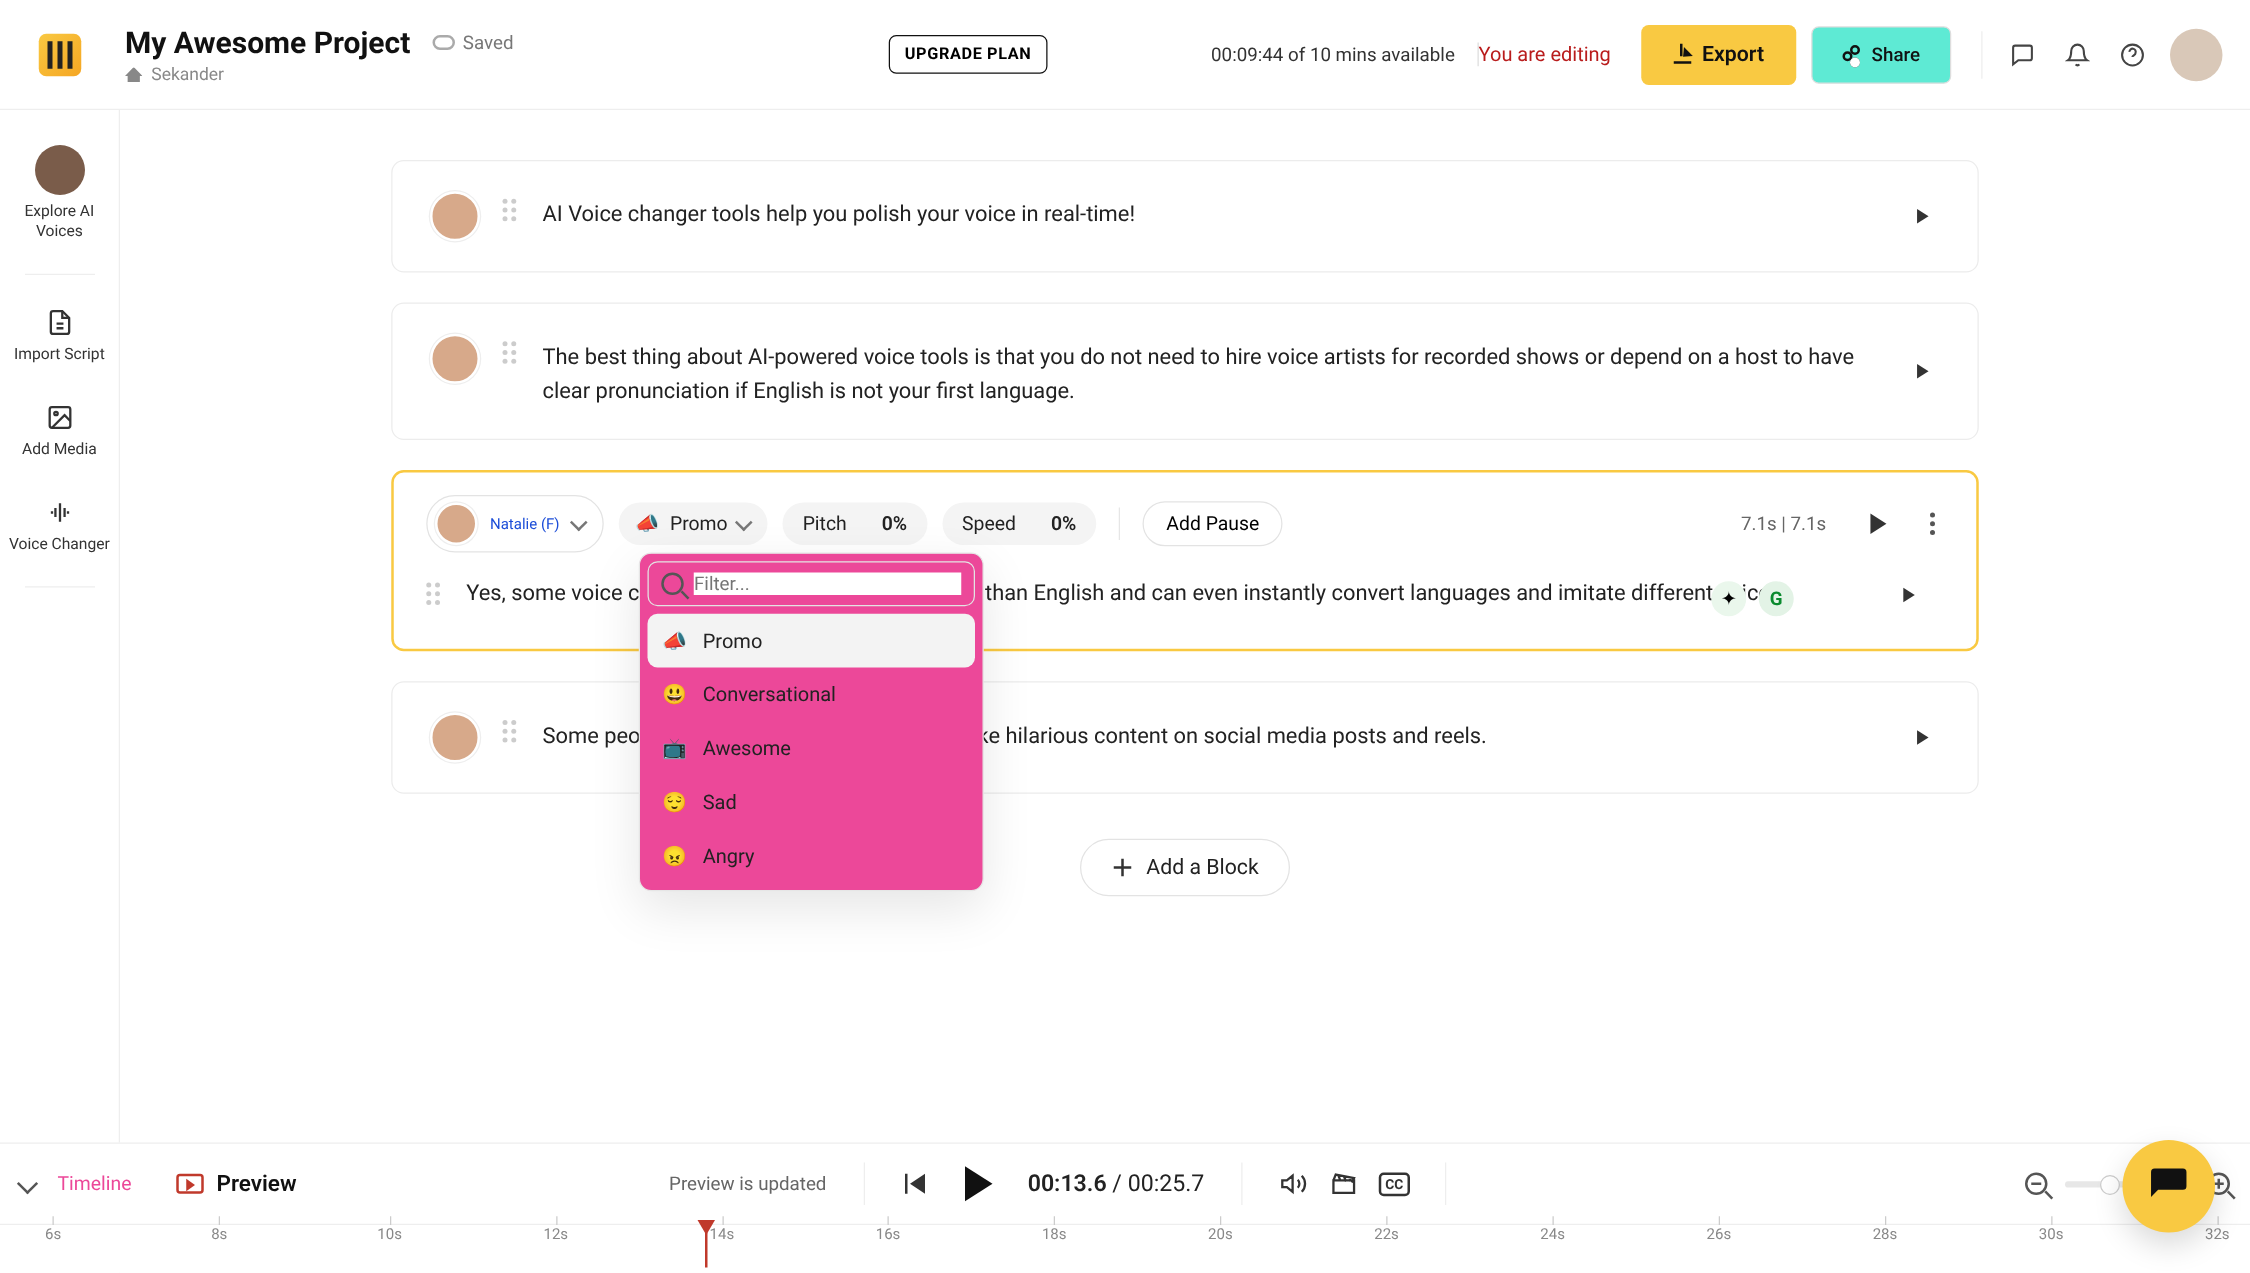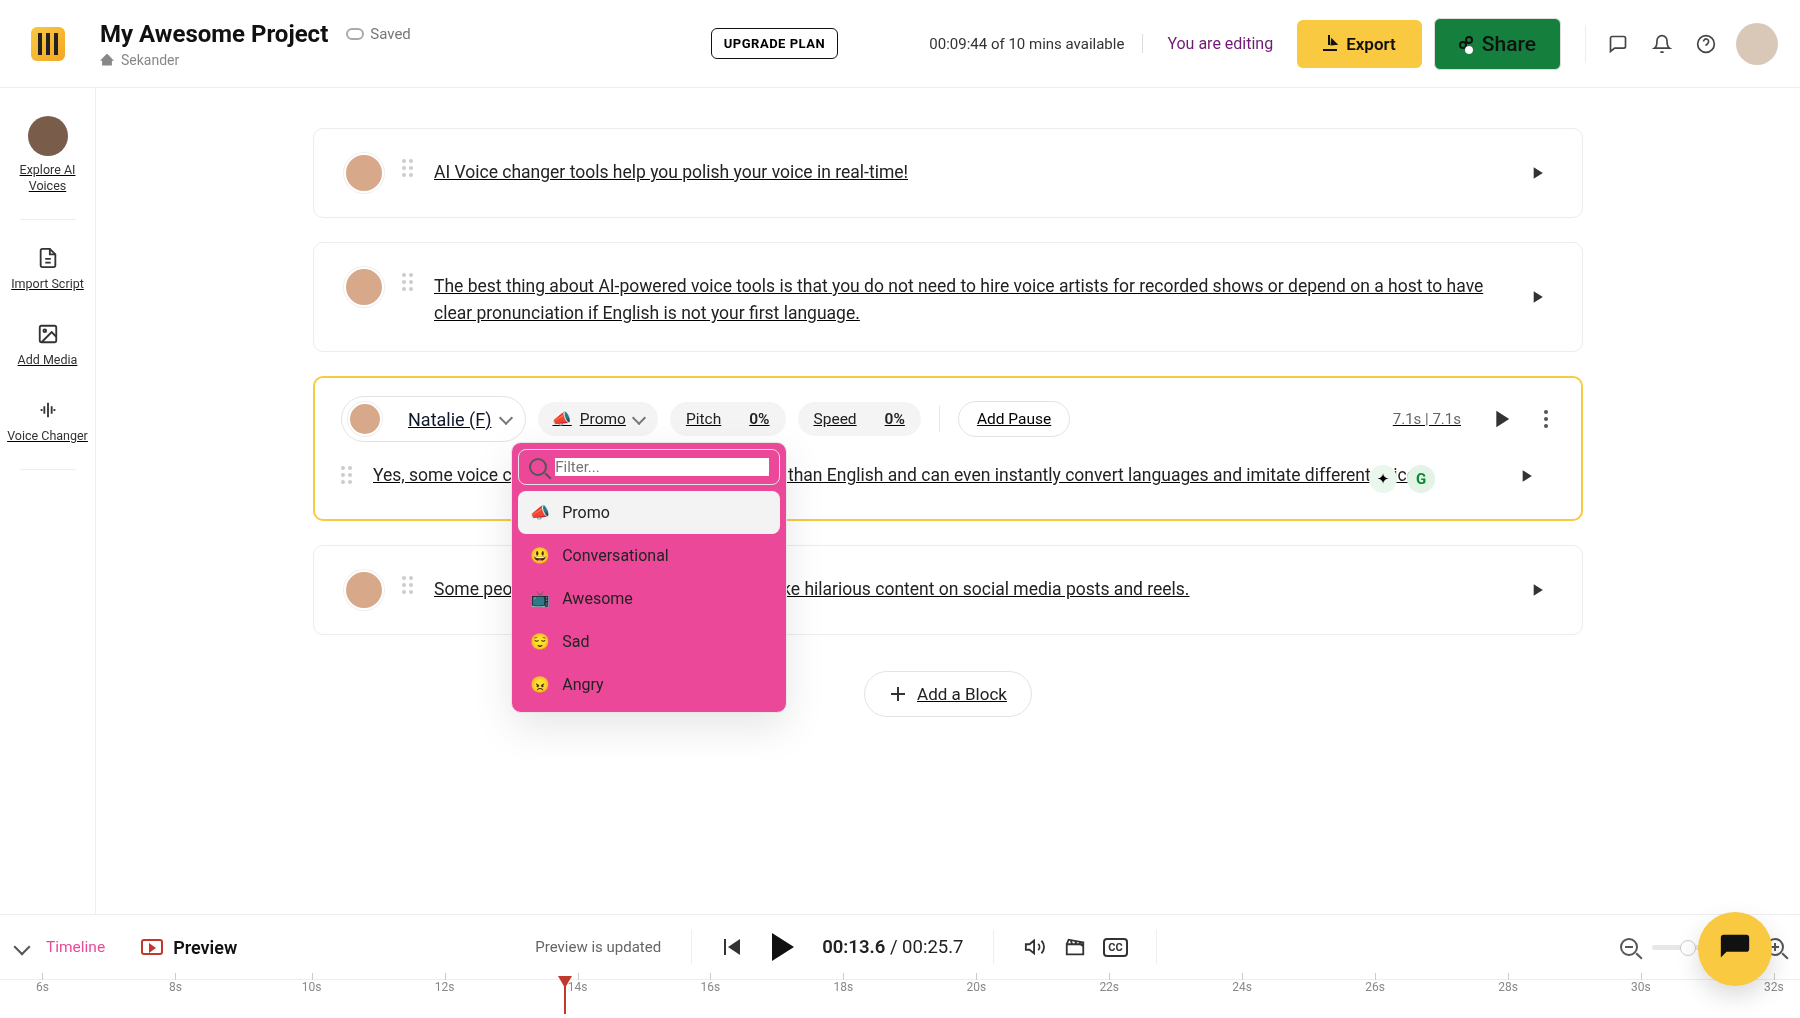--- a/index.html
+++ b/index.html
@@ -11,35 +11,35 @@
 .title-area { display:flex; flex-direction:column; margin-left: 4px; flex: 0 0 auto; text-align: center; }
 .title-row { display:flex; align-items:center; gap:18px; }
 .title { font-size:24px; font-weight:700; color:#111; }
 .saved-wrap { display:flex; align-items:center; gap:6px; color:#777; font-size:15px; }
 .cloud-icon { width:18px; height:12px; border:2px solid #aaa; border-radius:10px; position:relative; }
 .crumb-row { display:flex; align-items:center; gap:7px; color:#888; font-size:14px; margin-top:4px; }
 .home-icon { width:14px; height:12px; background:#888; clip-path: polygon(50% 0,100% 60%,85% 60%,85% 100%,15% 100%,15% 60%,0 60%); }
 .upgrade-btn { margin-left: 300px; border:1px solid #111; background:#fff; padding:7px 12px; font-size:13px; font-weight:700; letter-spacing:.5px; border-radius:6px; cursor:pointer; }
 .time-avail { margin-left:auto; margin-right:18px; font-size:15px; color:#333; display:flex; flex-direction:column; align-items:flex-end; }
 .time-avail div:first-child { font-weight:400; }
-.editing-status { font-size:16px; color:#701a75; margin-right:24px; border-left:1px solid #ddd; padding-left:24px; }
+.editing-status { font-size:16px; color:#b91c1c; margin-right:24px; border-left:1px solid #ddd; }
 .export-btn { display:flex; align-items:center; gap:9px; background:#f9c942; border:none; border-radius:6px; padding:14px 26px; font-size:17px; font-weight:600; color:#111; cursor:pointer; margin-right:12px; }
 .dl-icon { width:14px; height:14px; border-bottom:2px solid #111; position:relative; }
 .dl-icon::before { content:""; position:absolute; left:5px; top:-2px; width:2px; height:10px; background:#111; }
 .dl-icon::after { content:""; position:absolute; left:1px; top:4px; width:10px; height:10px; border-bottom:2px solid #111; border-right:2px solid #111; transform:rotate(45deg); transform-origin:100% 100%; width:0;height:0;border-left:5px solid transparent;border-right:5px solid transparent;border-top:6px solid #111;border-bottom:none;left:1px;top:6px; }
-.share-btn { display:flex; align-items:center; gap:9px; background:#15803d; border:1px solid #ddd; border-radius:6px; padding:13px 24px; font-size:21px; font-weight:500; color:#111; cursor:pointer; margin-right:14px; }
+.share-btn { display:flex; align-items:center; gap:9px; background:#5eead4; border:1px solid #ddd; border-radius:6px; padding:13px 24px; font-size:15px; font-weight:500; color:#111; cursor:pointer; margin-right:14px; }
 .share-icon { width:14px; height:14px; position:relative; }
 .share-icon::before { content:""; position:absolute; width:4px;height:4px;border:2px solid #111;border-radius:50%; left:0;top:4px; }
 .share-icon::after { content:""; position:absolute; width:4px;height:4px;border:2px solid #111;border-radius:50%; right:0;top:-1px; box-shadow:0 10px 0 -0px #fff,0 10px 0 0 #111; }
 .header-sep { width:1px; height:38px; background:#eee; margin:0 10px; }
 .hicon { width:44px; height:44px; display:flex; align-items:center; justify-content:center; cursor:pointer; color:#444; border-radius:50%; }
 .hicon svg { width:20px; height:20px; }
 .avatar-top { width:42px; height:42px; border-radius:50%; background:#d9c8b8; margin-left:8px; }
 
-.body-row { flex:1; display:flex; min-height:0;text-decoration:underline; }
+.body-row { flex:1; display:flex; min-height:0; }
 .sidebar { width:96px; border-right:1px solid #eee; display:flex; flex-direction:column; align-items:center; padding-top:18px; gap:10px; }
 .sbitem { display:flex; flex-direction:column; align-items:center; gap:6px; width:100%; padding:10px 0; cursor:pointer; }
 .sb-avatar { width:40px;height:40px;border-radius:50%;background:#7a5c4a; }
 .sb-label { font-size:12.5px; color:#333; text-align:center; line-height:1.25; }
 .sb-hr { width:56px; height:1px; background:#eee; margin:6px 0; }
 .sb-icon { width:24px;height:24px;display:flex;align-items:center;justify-content:center;color:#333; }
 .sb-icon svg { width:22px;height:22px; }
 
 .main { flex:1; overflow:auto; padding:40px 0 180px; display:flex; flex-direction:column; align-items:center; gap:24px; }
 .block { width:1270px; border:1px solid transparent; border-radius:10px; padding:24px 70px 24px 30px; display:flex; align-items:flex-start; gap:18px; position:relative; }
@@ -49,21 +49,21 @@
 .grip span { width:4px;height:4px;background:#ccc;border-radius:50%; box-shadow:7px 0 0 #ccc; }
 .voice-avatar { width:40px;height:40px;border-radius:50%;background:#d7a98a; flex:0 0 auto; border:2px solid #fff; box-shadow:0 0 0 1px #eee; }
 .block-text { flex:1; font-size:17.5px; color:#222; line-height:1.55; padding-top:6px; }
 .play-btn { position:absolute; right:28px; top:50%; transform:translateY(-50%); width:34px;height:34px; display:flex; align-items:center; justify-content:center; cursor:pointer; color:#333; }
 .play-btn svg { width:20px;height:20px; }
 
 .block.active { padding:18px 26px 30px; display:block; }
 .active-head { display:flex; align-items:center; gap:12px; }
 .voice-pill { display:flex; align-items:center; gap:10px; background:#fff; border:1px solid #e3e3e3; border-radius:999px; padding:5px 14px 5px 6px; cursor:pointer; }
 .voice-pill .voice-avatar { width:34px;height:34px; }
-.voice-name { font-size:18px; color:#0f172a;margin-left:16px; }
+.voice-name { font-size:12px; color:#1d4ed8; }
 .chev { width:10px;height:10px;border-right:2px solid #777;border-bottom:2px solid #777; transform:rotate(45deg); margin-top:-3px; }
 .style-pill { display:flex; align-items:center; gap:8px; background:#f4f4f4; border-radius:999px; padding:8px 14px; cursor:pointer; font-size:15.5px; color:#222; }
 .small-pill { background:#f4f4f4; border-radius:999px; padding:8px 16px; font-size:15.5px; color:#222; display:flex; gap:28px; align-items:center; }
 .small-pill .val { font-weight:600; }
 .head-sep { width:1px;height:26px;background:#e6e6e6; margin:0 6px; }
 .add-pause { border:1px solid #e3e3e3; border-radius:999px; padding:8px 18px; font-size:15.5px; background:#fff; cursor:pointer; }
 .dur-info { margin-left:auto; font-size:15px; color:#666; }
 .big-play { width:28px;height:28px; color:#333; margin-left:14px; }
 .kebab { width:18px; display:flex; flex-direction:column; gap:3px; align-items:center; margin-left:10px; cursor:pointer; }
 .kebab span { width:4px;height:4px;background:#555;border-radius:50%; }

